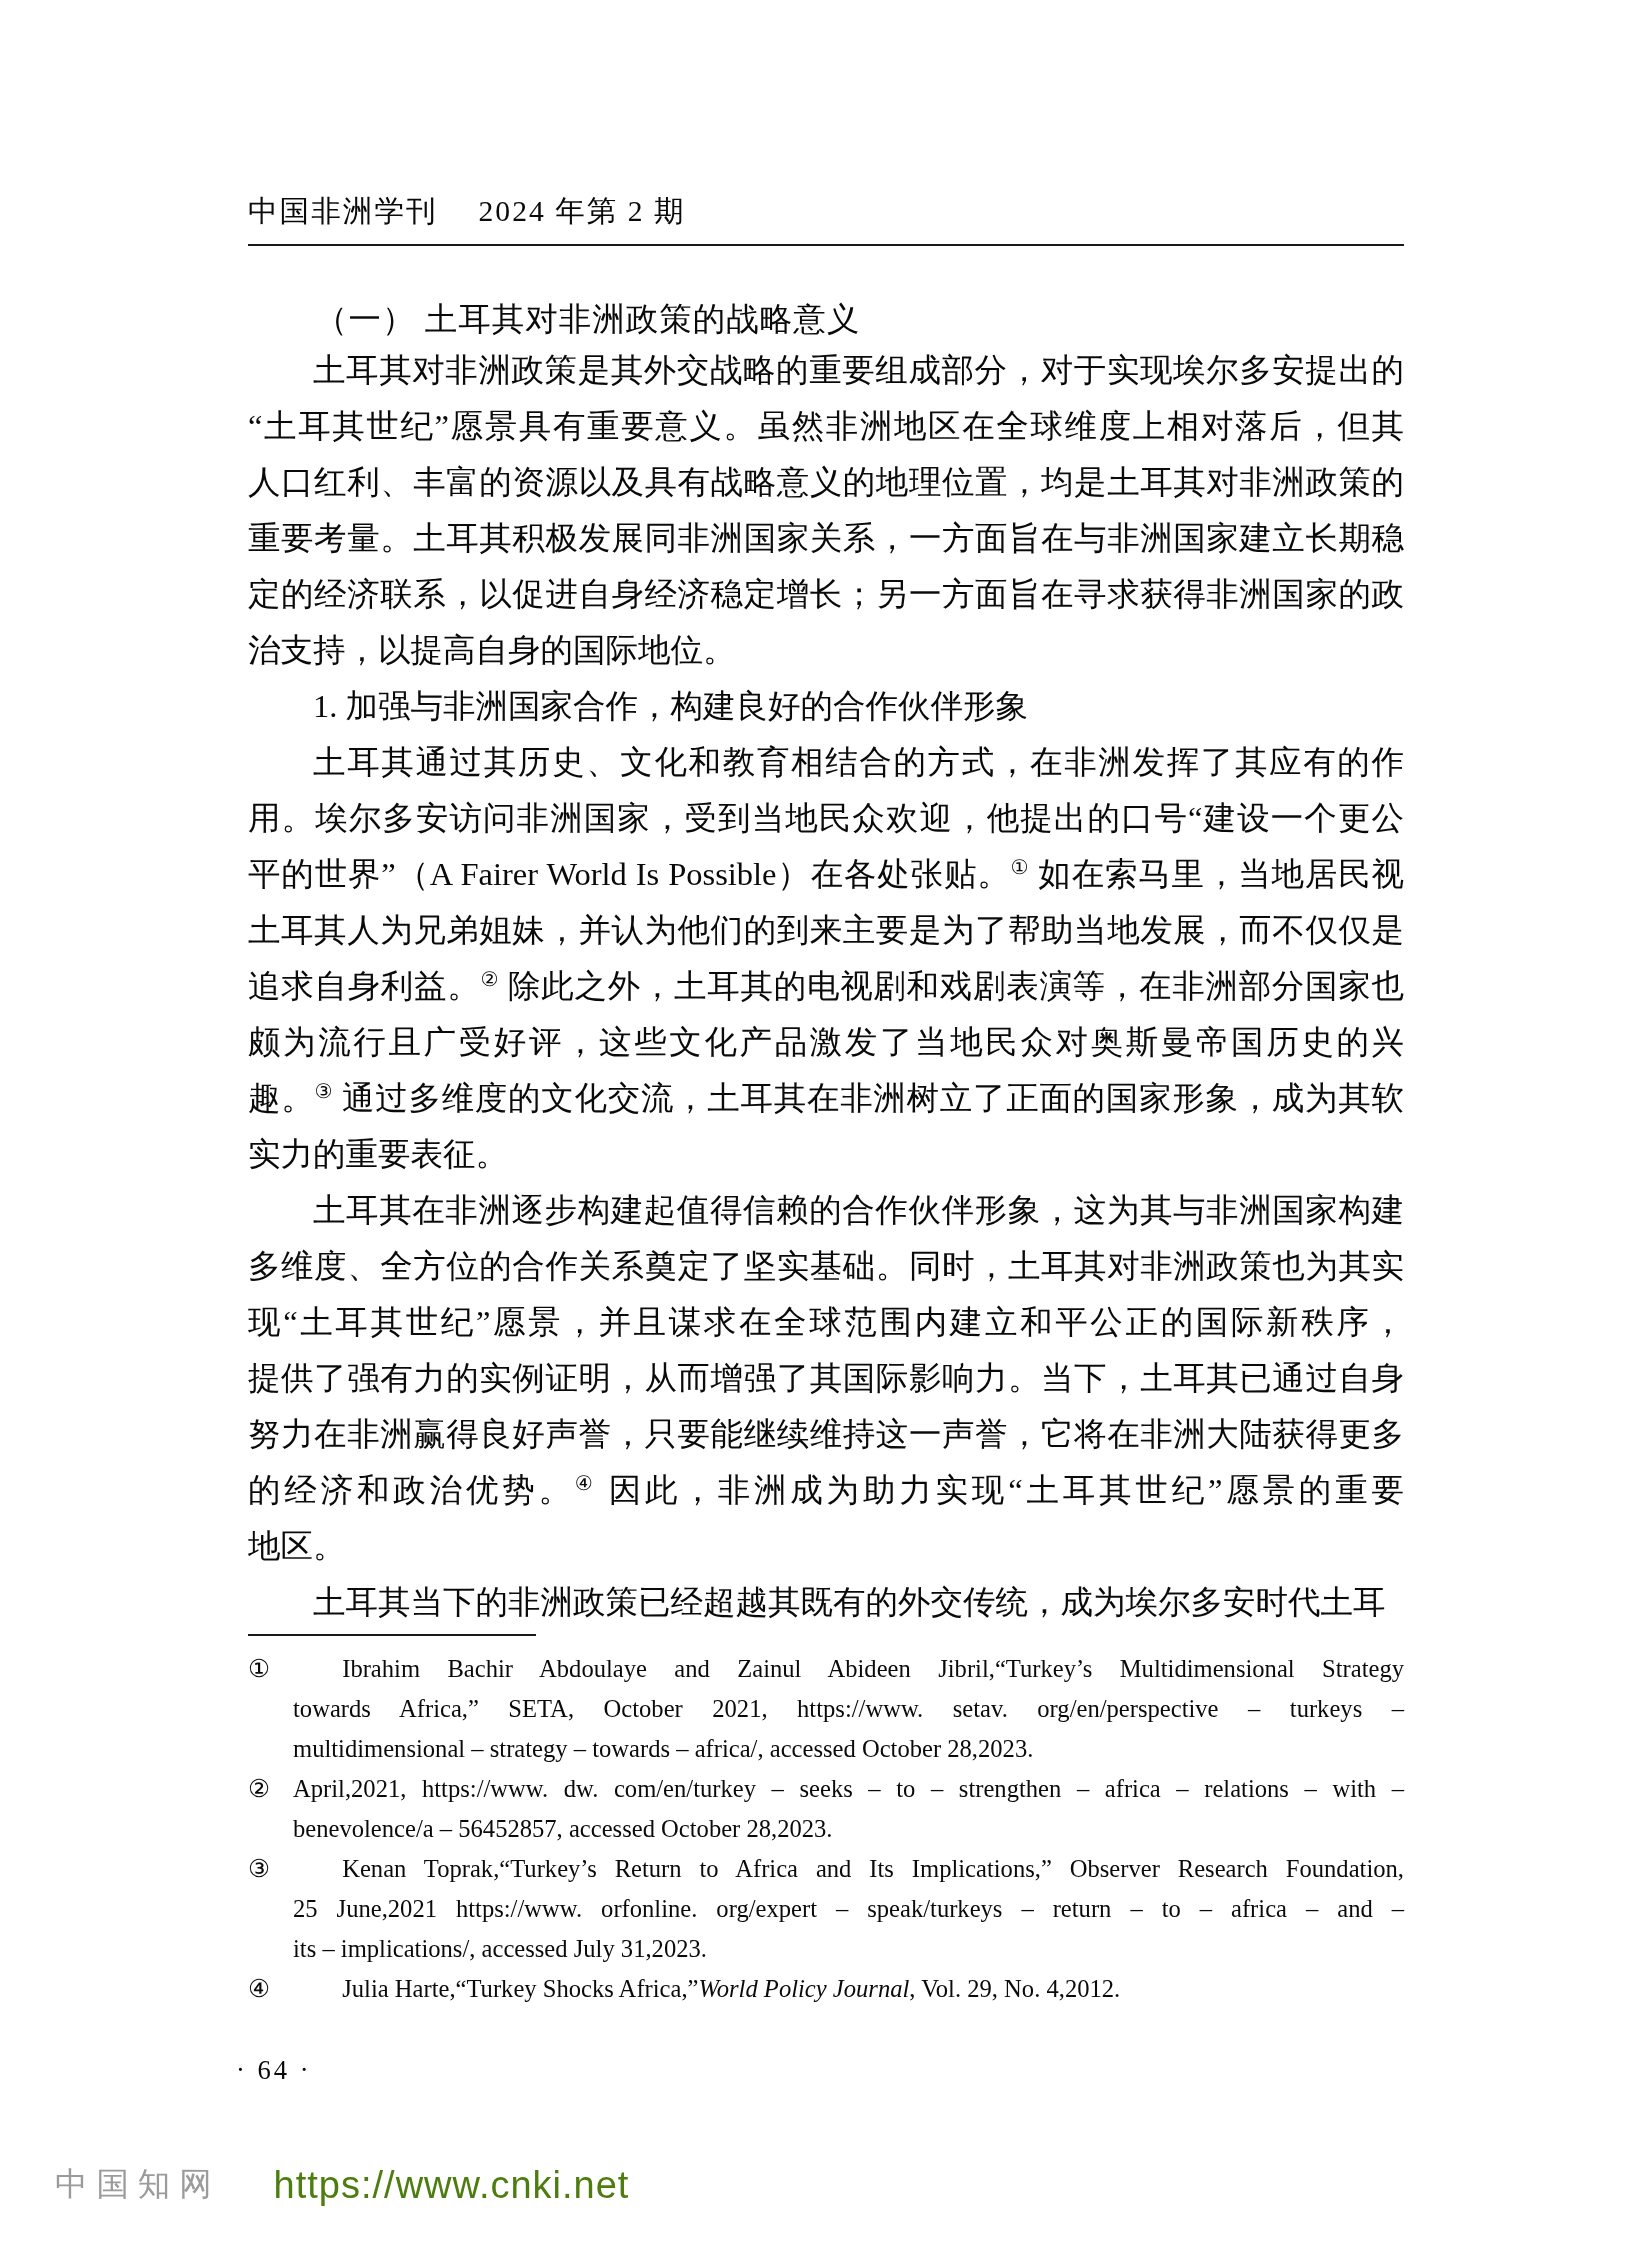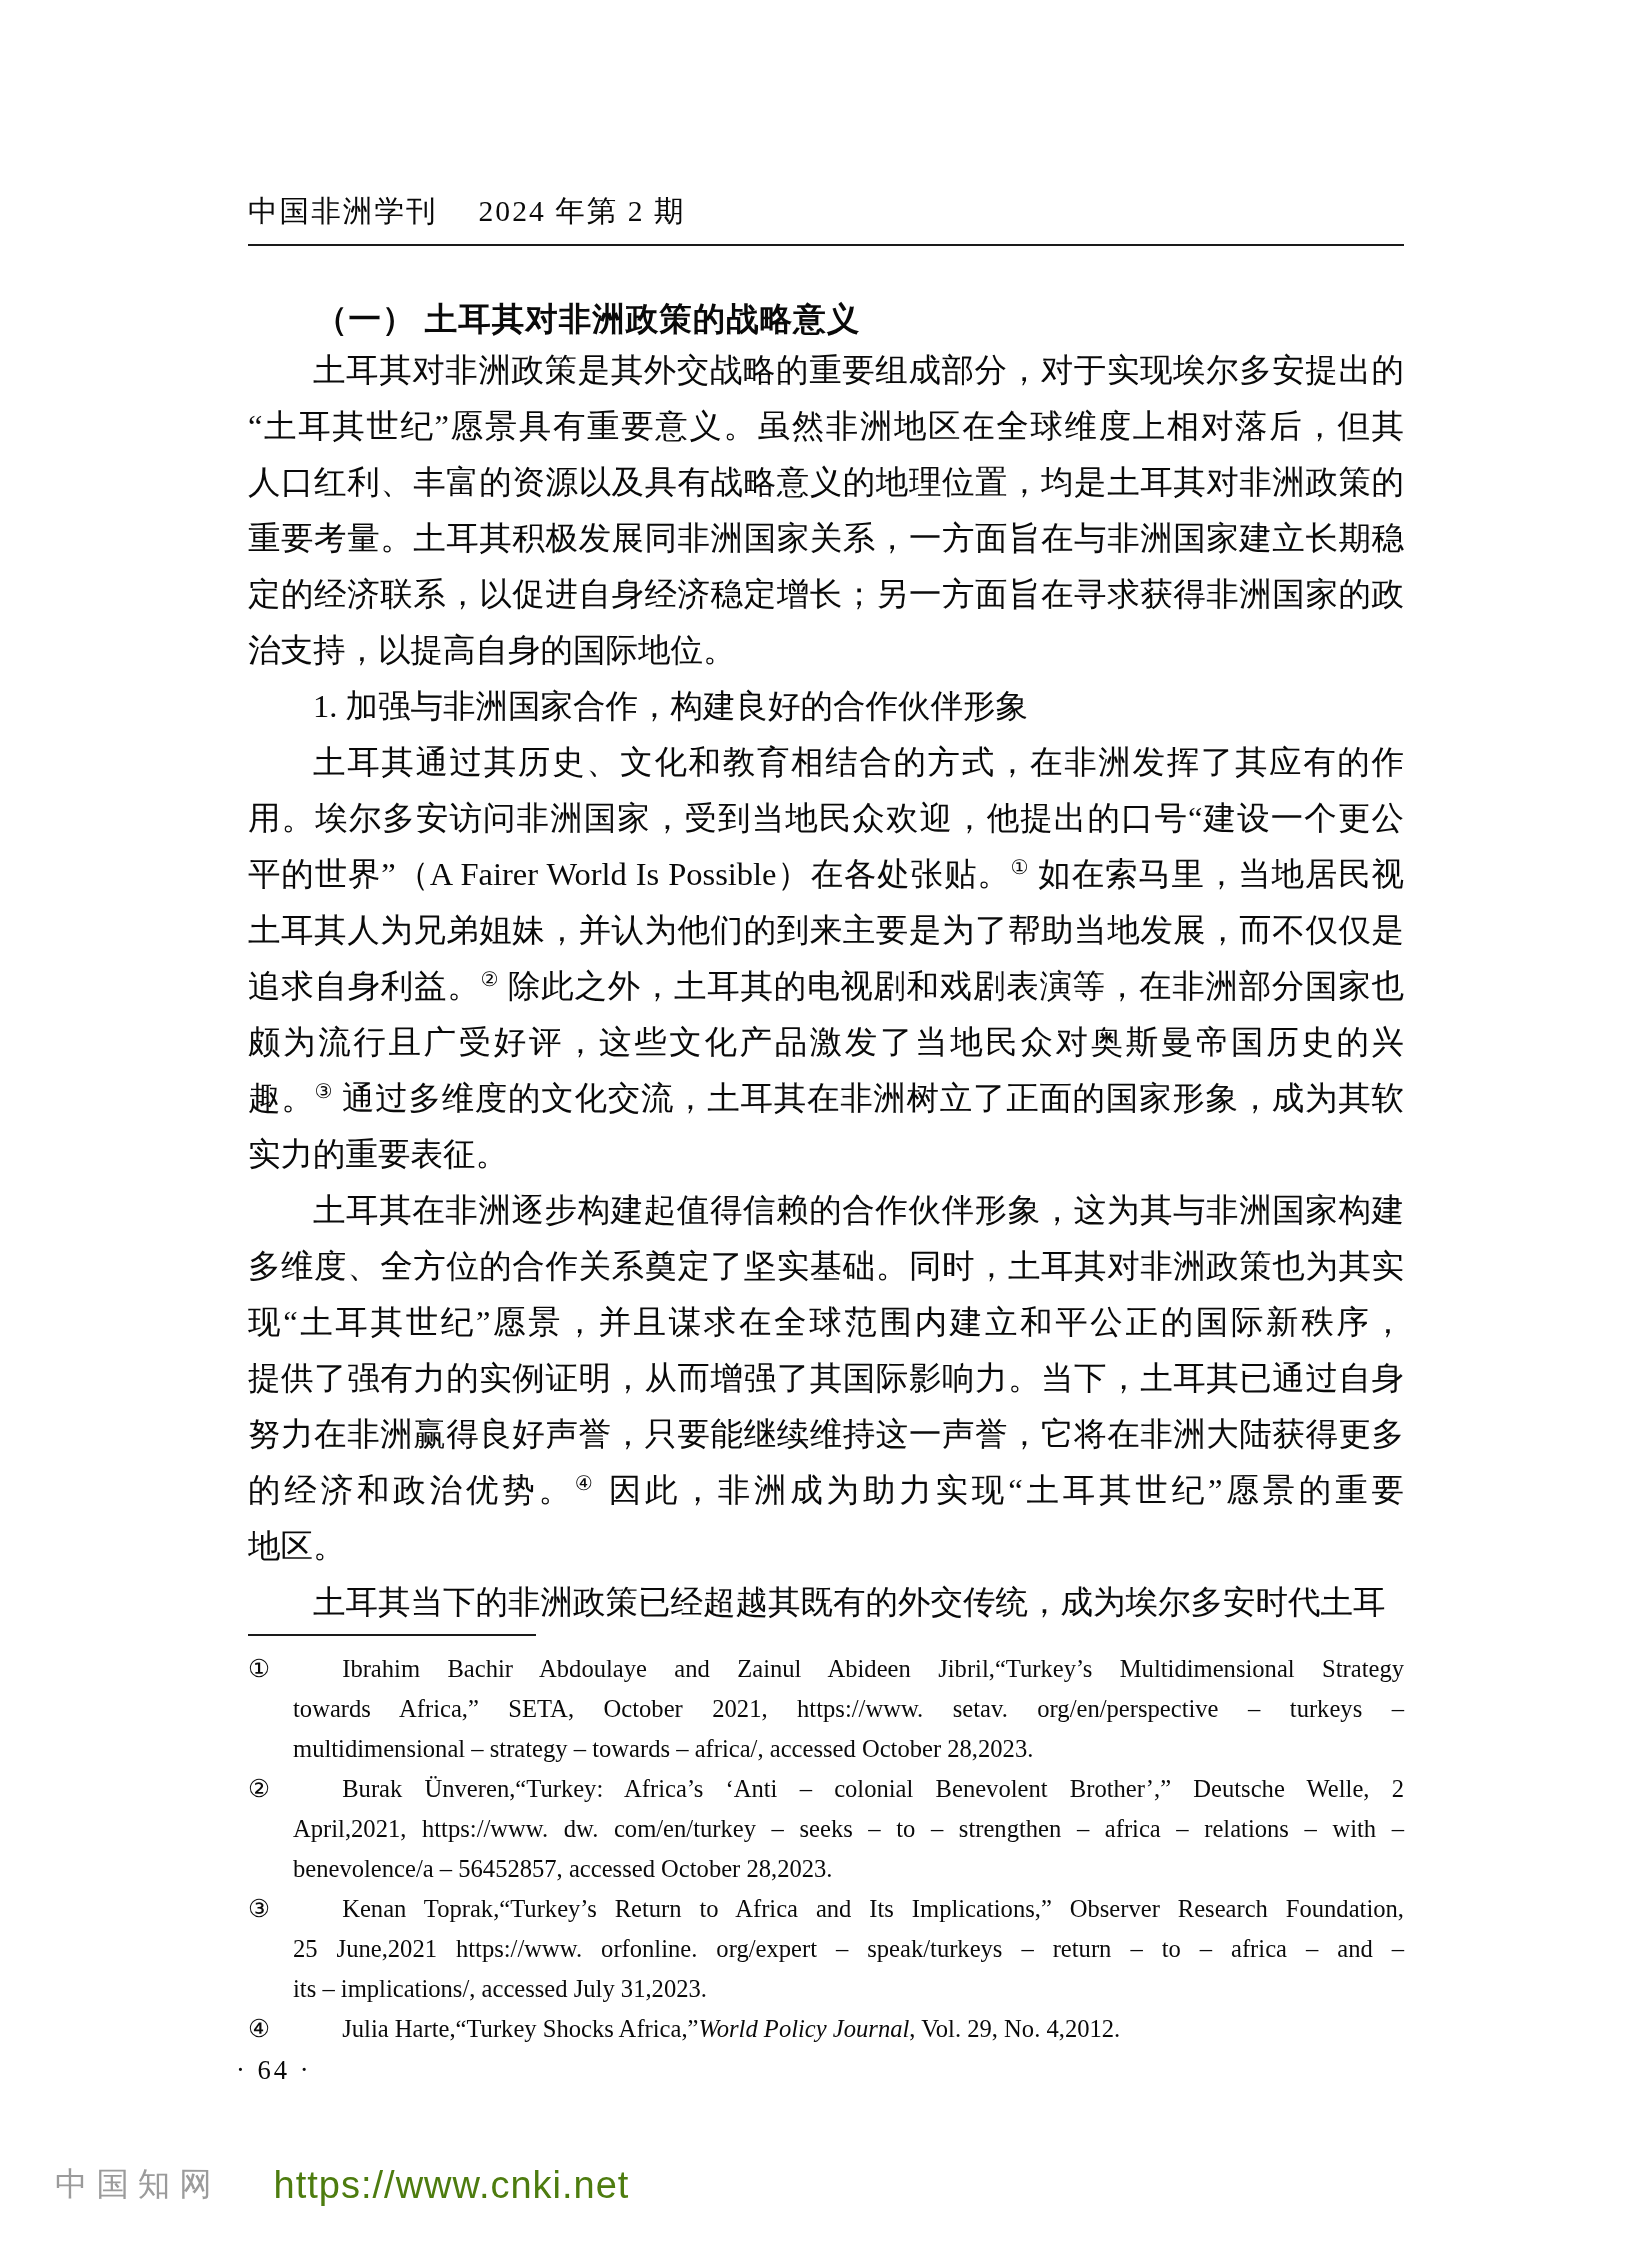--- a/index.html
+++ b/index.html
@@ -21,21 +21,21 @@
   }
   .header-rule{
     border:none;border-top:2px solid #1a1a1a;
     margin:13.8px 0 0 0;width:100%;
   }
   
   .section-heading{
     margin-top:51px;
     padding-left:67px;
     font-size:33px;line-height:45px;
-    font-weight:bold;letter-spacing:1px;
+    font-weight:normal;letter-spacing:1px;
   }
   .article-body{margin-top:15.8px;}
   .block{font-size:32.5px;}
   .line{
     line-height:56px;
     text-align:justify;text-align-last:justify;
     white-space:normal;
   }
   .line.first{text-indent:2em;}
   .line.last{text-align-last:left;}
@@ -122,21 +122,20 @@
   <hr class="footnote-separator">
   <div class="footnotes-list">
       <div class="footnote">
         <span class="fn-marker">①</span>
         <div class="line first"><span>Ibrahim Bachir Abdoulaye and Zainul Abideen Jibril,“Turkey’s Multidimensional Strategy</span></div>
         <div class="line"><span>towards Africa,” SETA, October 2021, https://www. setav. org/en/perspective – turkeys –</span></div>
         <div class="line last"><span>multidimensional – strategy – towards – africa/, accessed October 28,2023.</span></div>
       </div>
       <div class="footnote">
         <span class="fn-marker">②</span>
-        <div class="line first"><span>Burak Ünveren,“Turkey: Africa’s ‘Anti – colonial Benevolent Brother’,” Deutsche Welle, 2</span></div>
         <div class="line"><span>April,2021, https://www. dw. com/en/turkey – seeks – to – strengthen – africa – relations – with –</span></div>
         <div class="line last"><span>benevolence/a – 56452857, accessed October 28,2023.</span></div>
       </div>
       <div class="footnote">
         <span class="fn-marker">③</span>
         <div class="line first"><span>Kenan Toprak,“Turkey’s Return to Africa and Its Implications,” Observer Research Foundation,</span></div>
         <div class="line"><span>25 June,2021 https://www. orfonline. org/expert – speak/turkeys – return – to – africa – and –</span></div>
         <div class="line last"><span>its – implications/, accessed July 31,2023.</span></div>
       </div>
       <div class="footnote">

